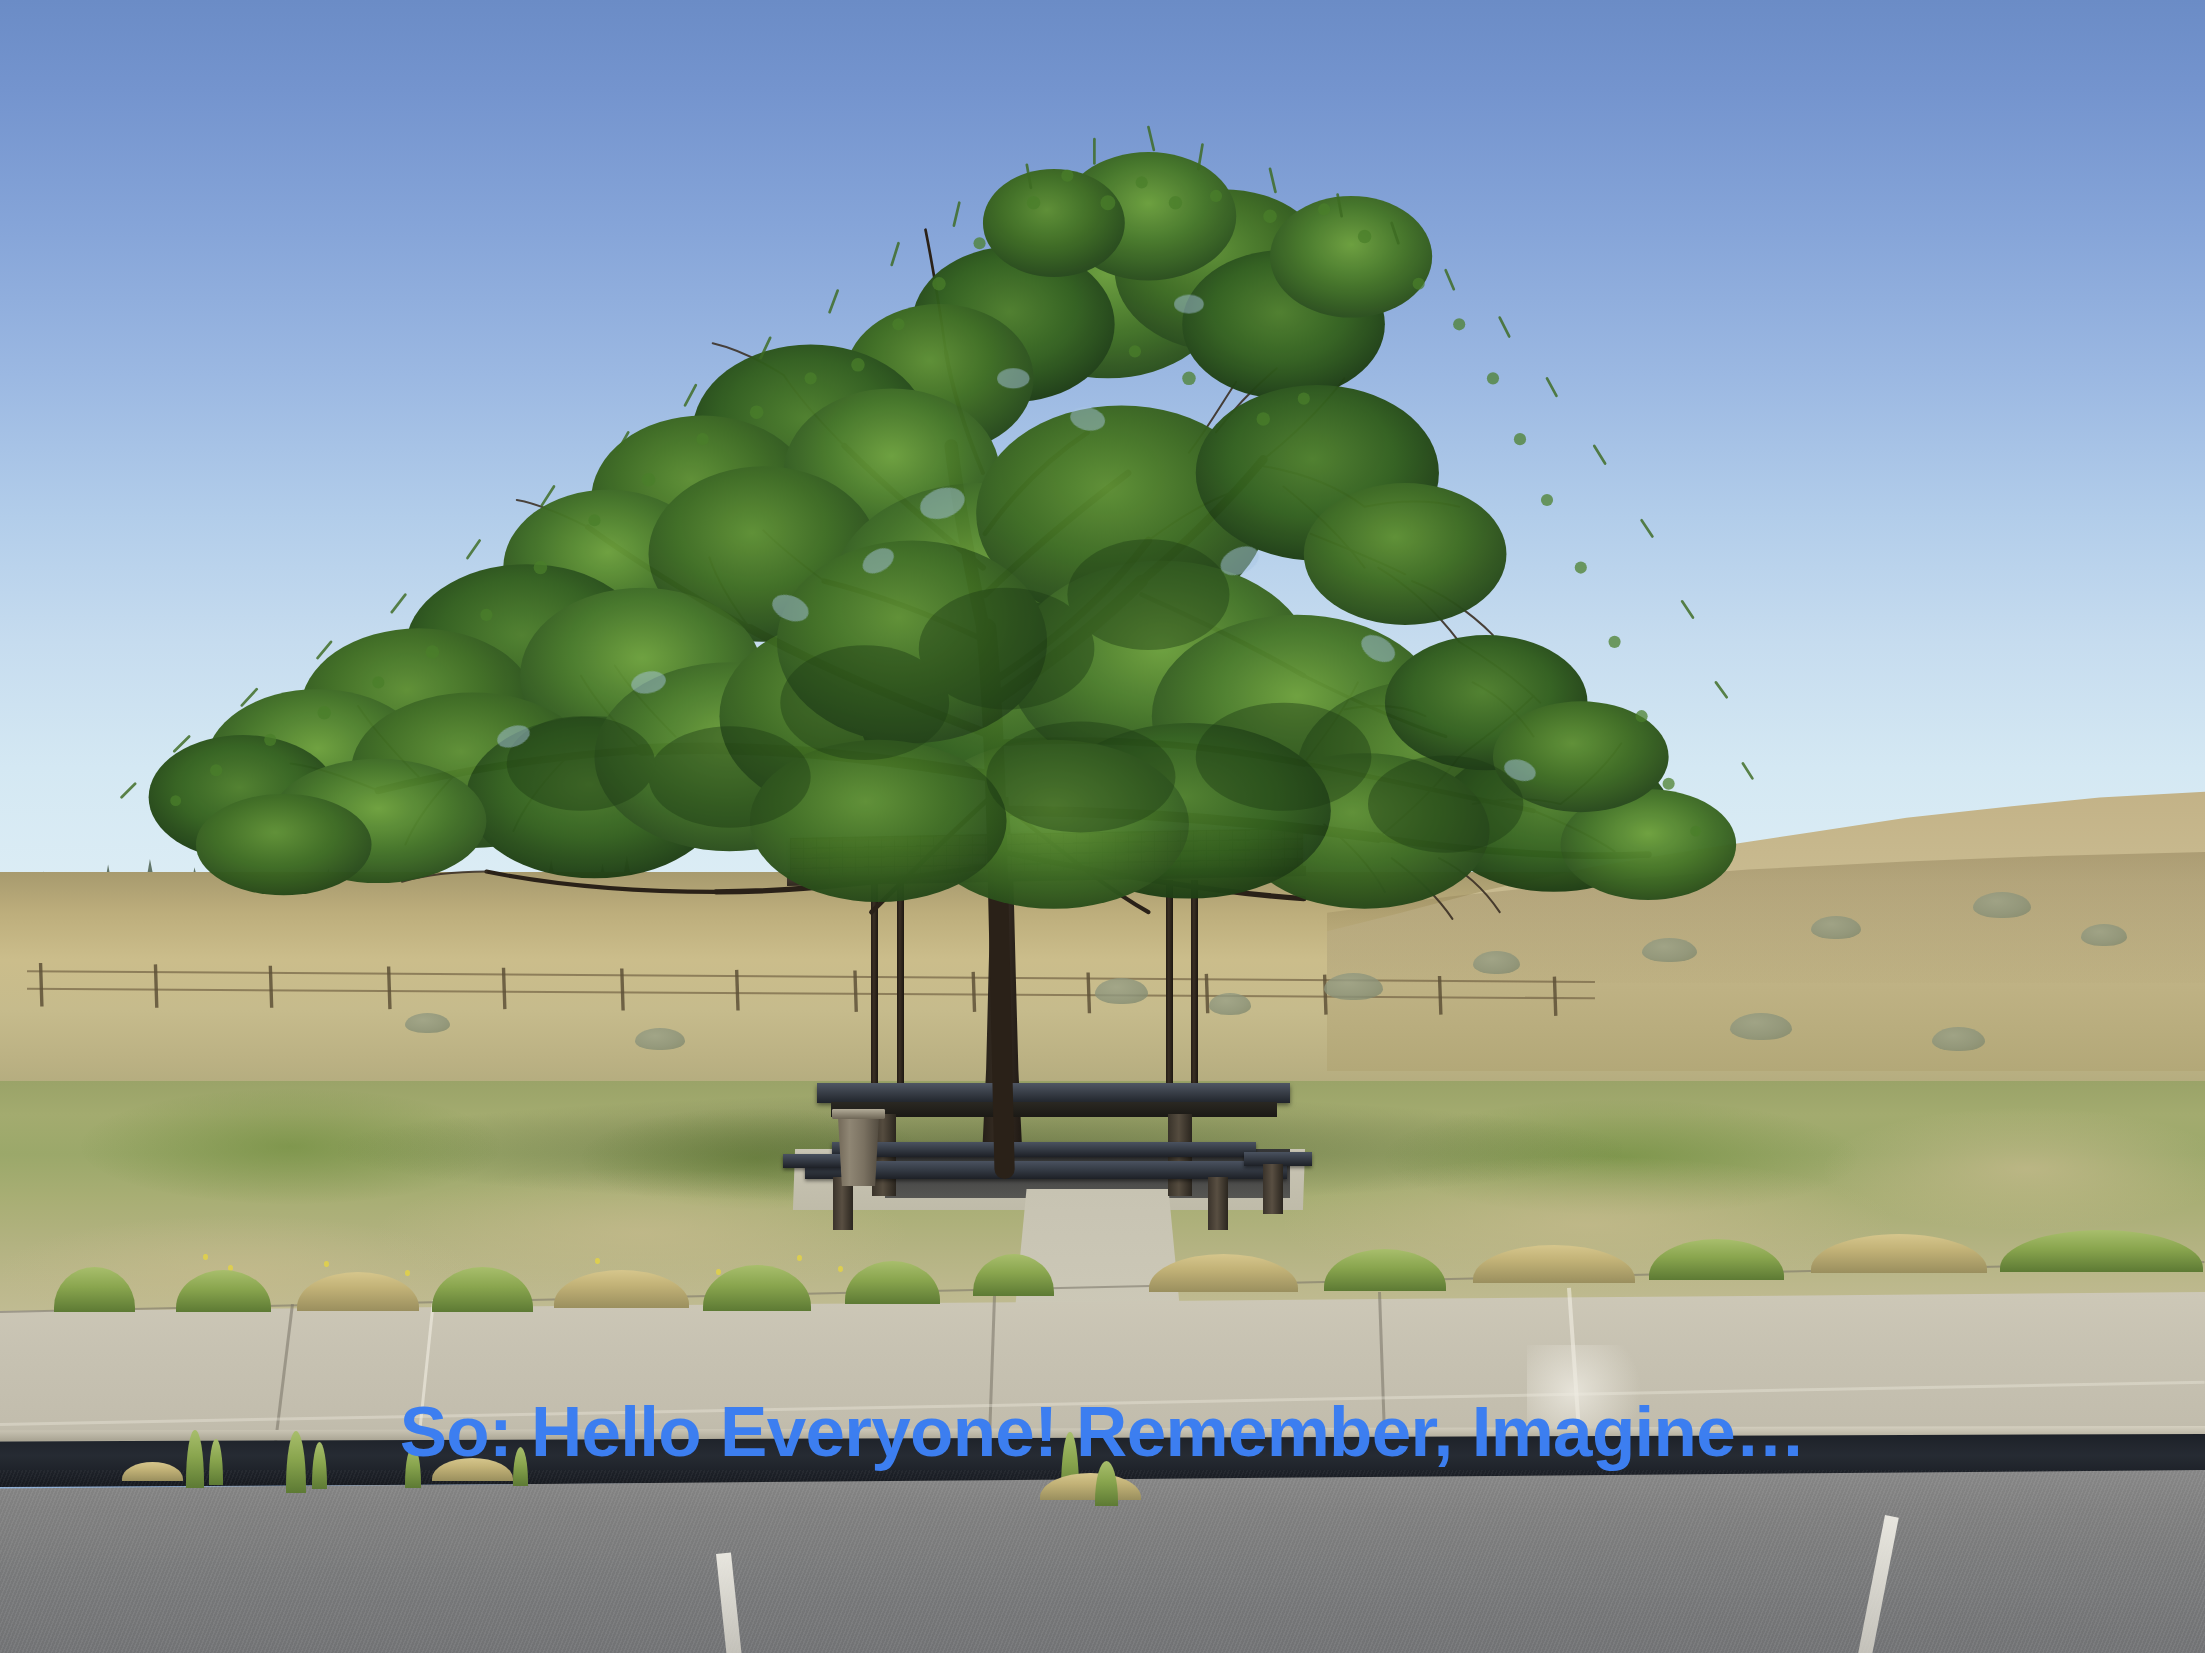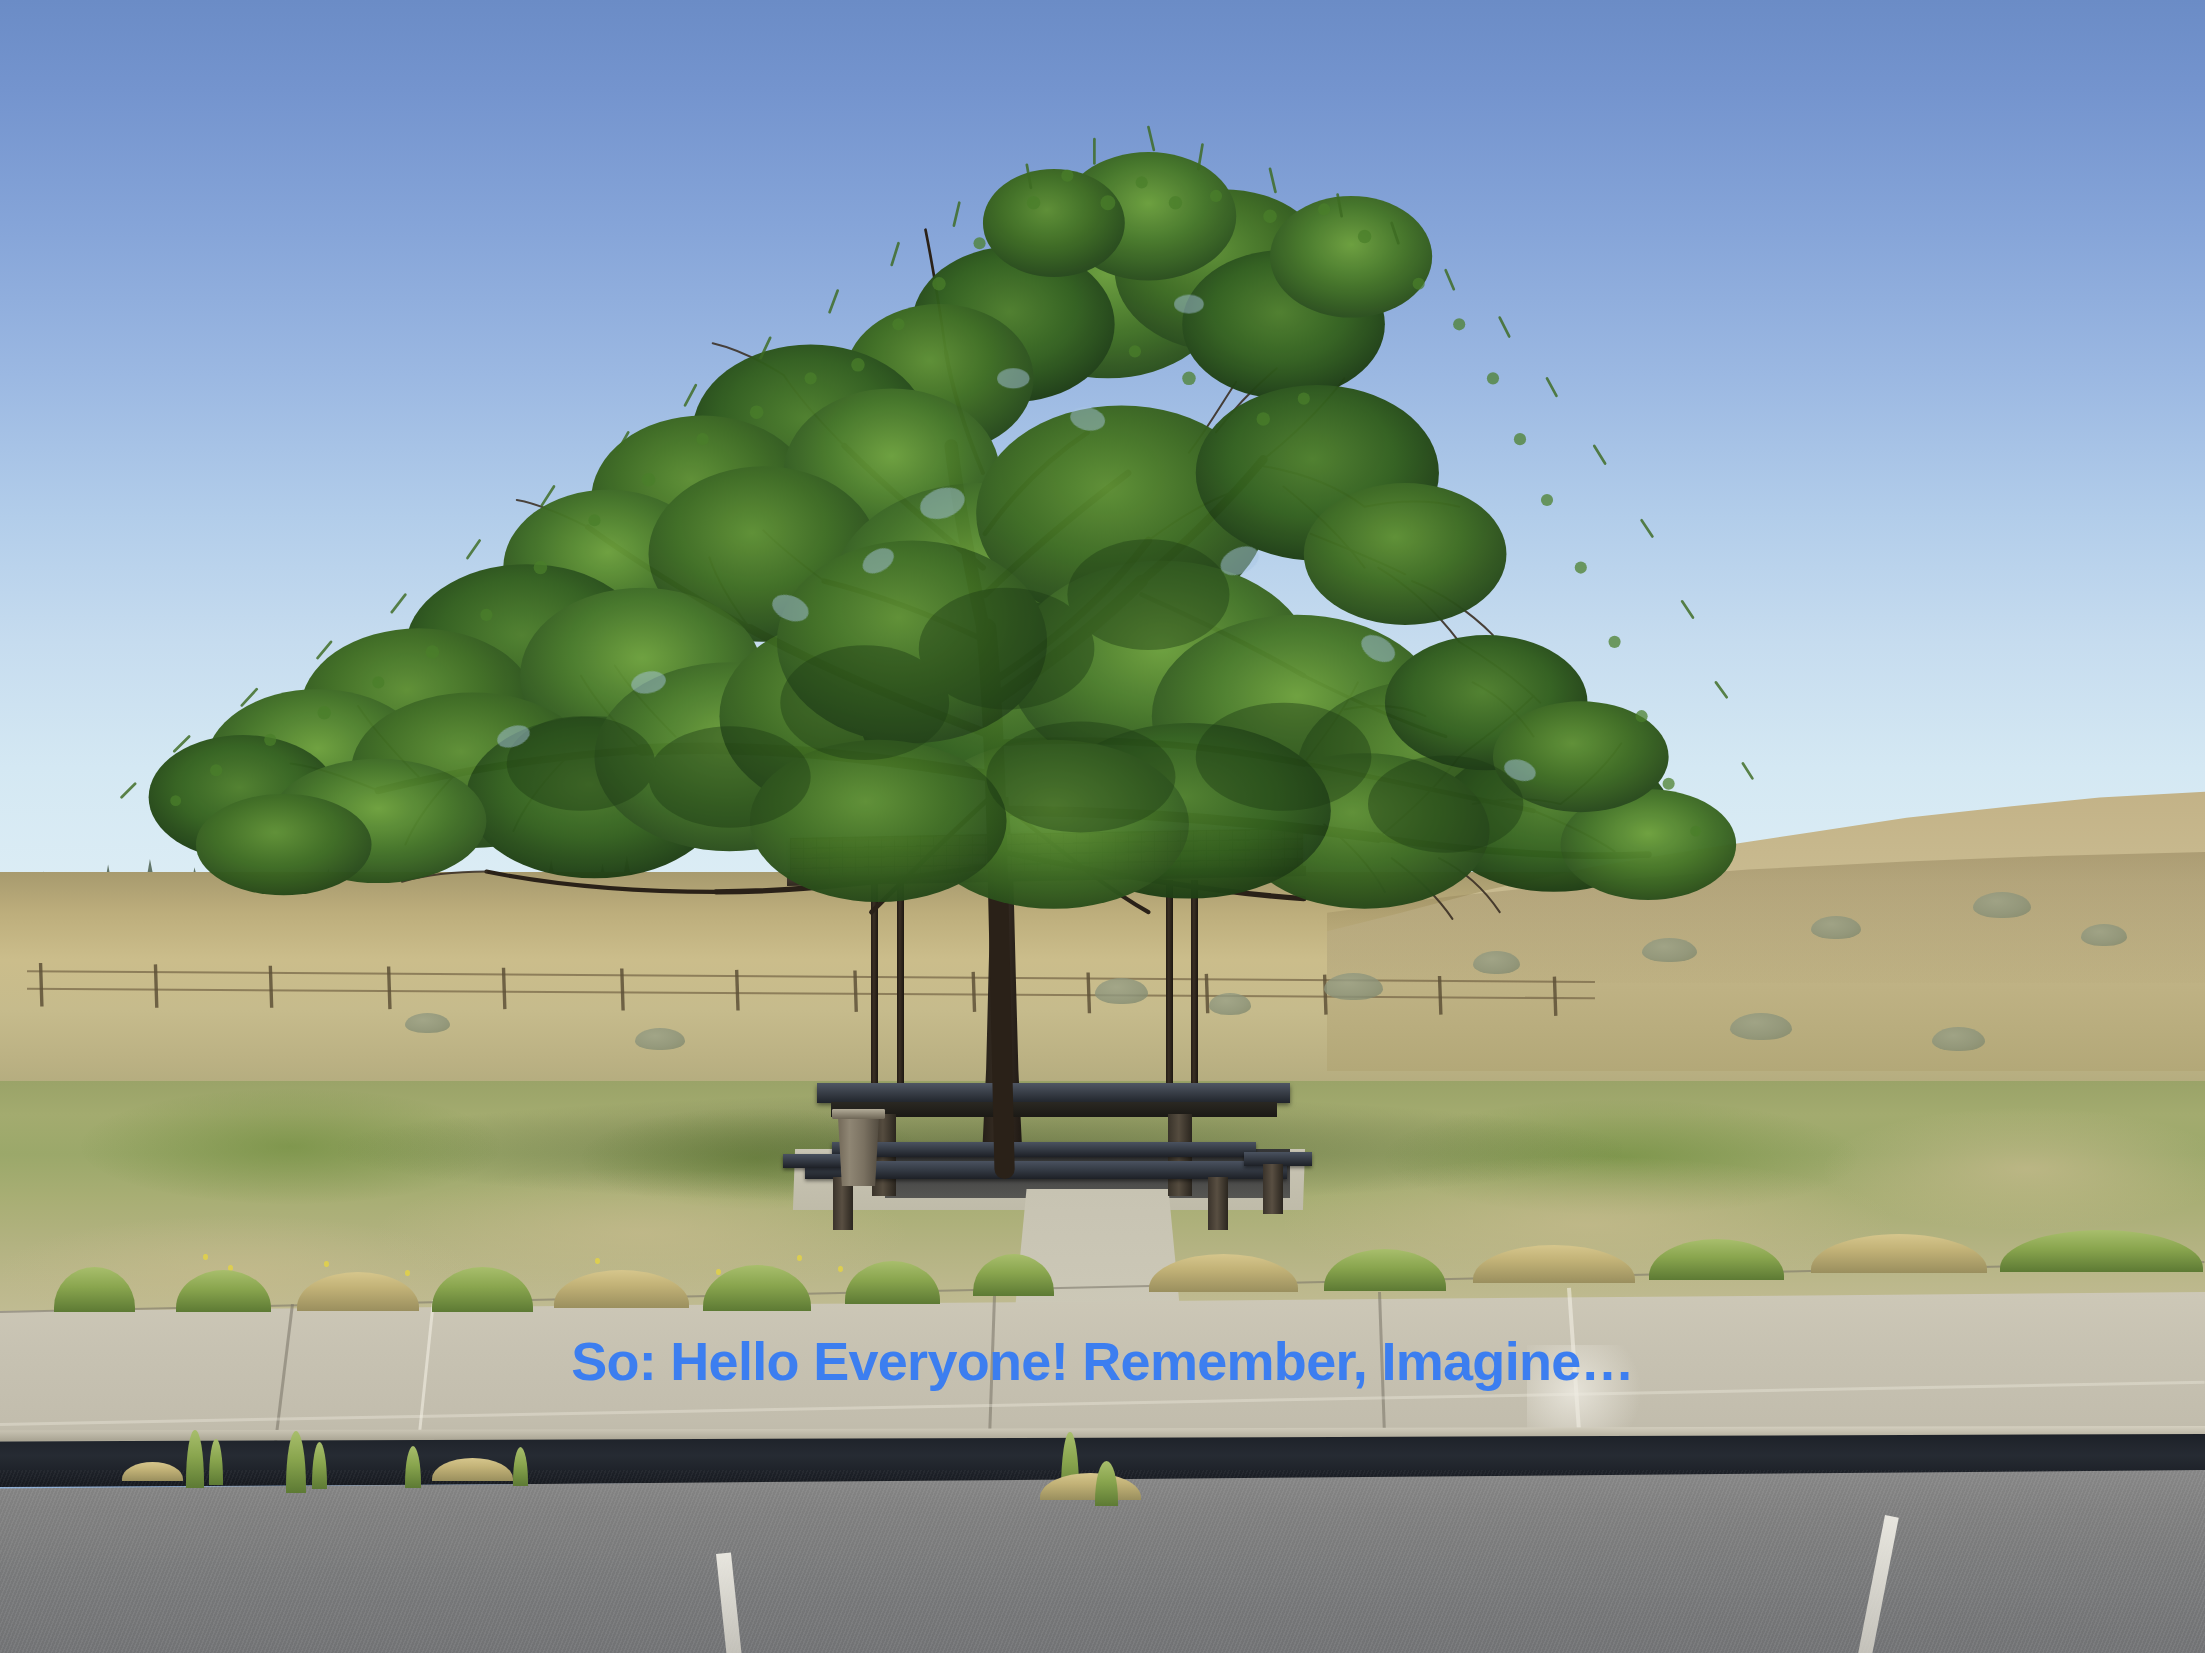--- a/index.html
+++ b/index.html
@@ -323,26 +323,26 @@
     width: 4.7px; height: 6px;
     background: #e0d04a;
     border-radius: 50%;
     opacity: .9;
   }
 
   
   .caption {
     position: absolute;
     left: 0;
-    top: 1334px;
+    top: 1396px;
     width: 2205px;
     text-align: center;
     font-family: "Liberation Sans", sans-serif;
     font-weight: bold;
-    font-size: 54px;
+    font-size: 71px;
     letter-spacing: -0.7px;
     line-height: 1;
     white-space: nowrap;
     user-select: none;
   }
 
   
   .tree-svg {
     position: absolute;
     left: 0; top: 0;

